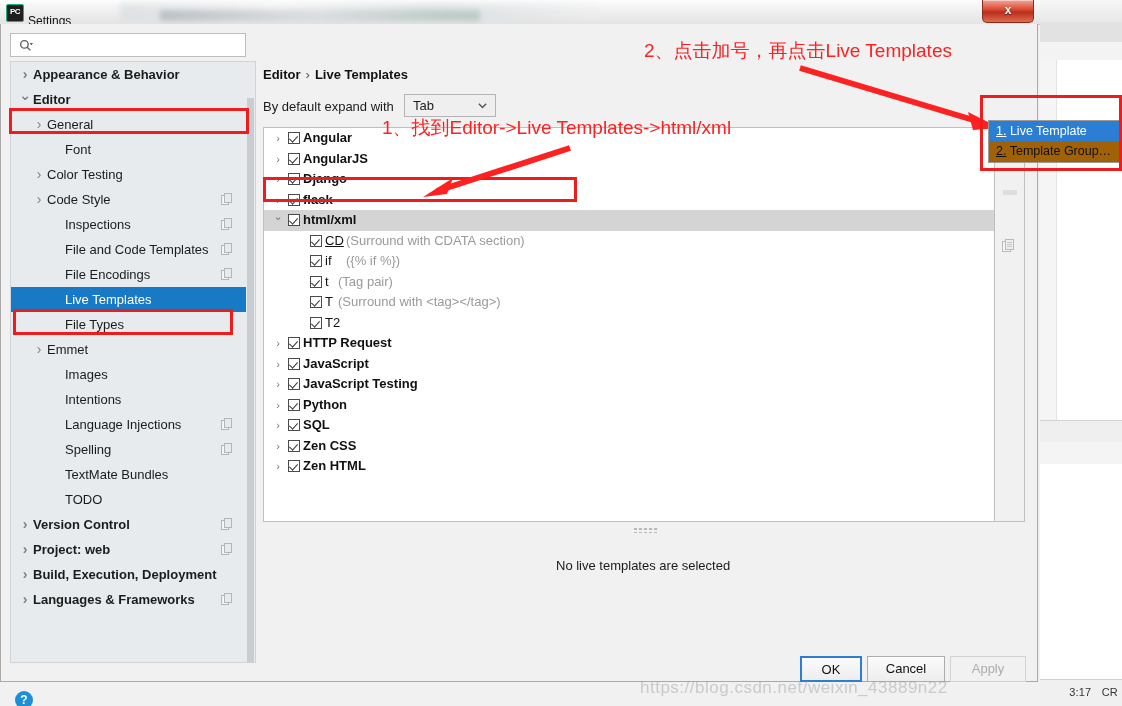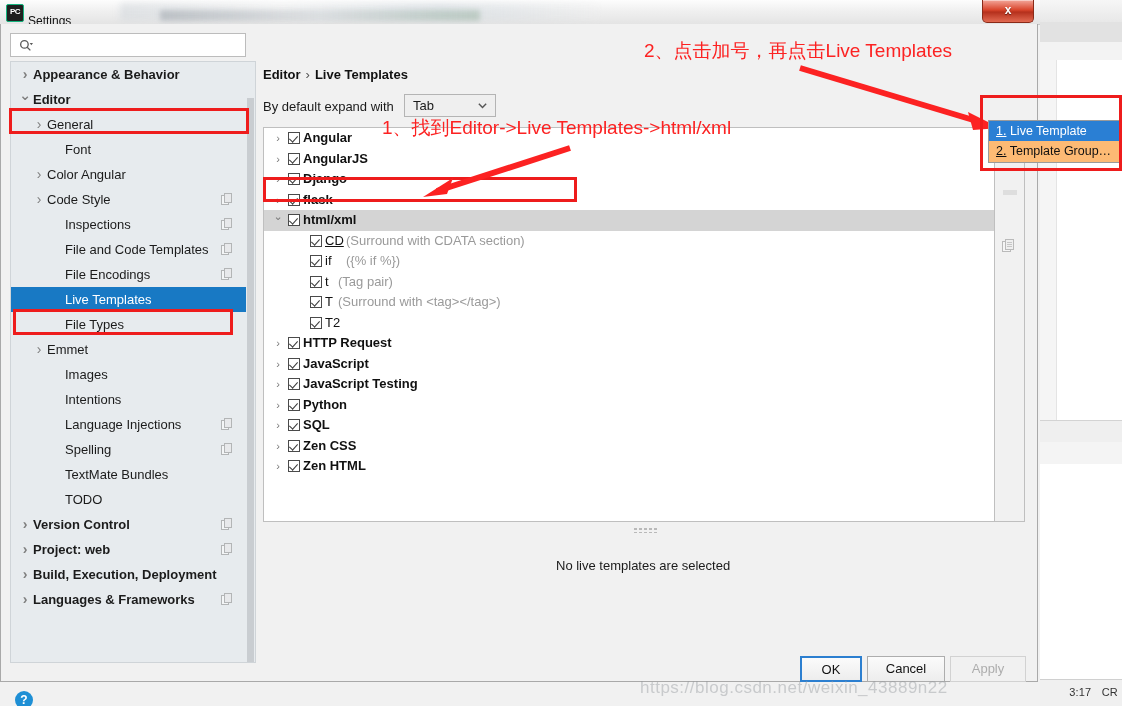--- a/index.html
+++ b/index.html
@@ -103,21 +103,21 @@
   #splitter{position:absolute;left:0;top:461px;width:762px;height:12px;}
   #splitter .grip{position:absolute;left:370px;top:3px;width:26px;height:6px;
      background-image:radial-gradient(#b9b9b9 38%, transparent 40%);
      background-size:5px 4px;}
 
   
   #detail{position:absolute;left:0;top:473px;width:762px;height:127px;background:#f1f1f1;}
   #detail-msg{position:absolute;left:293px;top:22px;font-size:13px;color:#1b1b1b;}
 
   
-  #popup{position:absolute;left:988px;top:120px;width:132px;height:43px;background:#fdba74;
+  #popup{position:absolute;left:988px;top:120px;width:132px;height:43px;background:#a16207;
      border:1px solid #9a9a9a;box-sizing:border-box;z-index:40;}
   .menu-item{position:relative;height:20px;line-height:20px;font-size:12.5px;padding-left:7px;color:#111;}
   .menu-item.active{background:#2a7fd4;color:#fff;}
   .menu-item u{text-decoration:underline;}
 
   
   #btnbar{position:absolute;left:0;top:632px;width:1038px;height:26px;}
   .btn{position:absolute;height:26px;line-height:24px;text-align:center;font-size:13px;
      background:linear-gradient(#fbfbfb,#ededed);border:1px solid #adadad;box-sizing:border-box;color:#111;}
   #ok-btn{left:799px;top:0;width:62px;border:2px solid #2c7fd0;}
@@ -182,21 +182,21 @@
         </div>
         <div class="tree-row">
           <span class="arrow" style="left: 22px; font-size: 14px;">›</span>
           <span class="lbl" style="left: 36px;">General</span>
         </div>
         <div class="tree-row">
           <span class="lbl" style="left: 54px;">Font</span>
         </div>
         <div class="tree-row">
           <span class="arrow" style="left: 22px; font-size: 14px;">›</span>
-          <span class="lbl" style="left: 36px;">Color Angular</span>
+          <span class="lbl" style="left: 36px;">Color Testing</span>
         </div>
         <div class="tree-row">
           <span class="arrow" style="left: 22px; font-size: 14px;">›</span>
           <span class="lbl" style="left: 36px;">Code Style</span>
           <svg viewBox="0 0 12 12" class="copyglyph">
             <rect x="0.5" y="2.5" width="7" height="9" fill="#fff" stroke="#8a8a8a"></rect>
             <rect x="3.5" y="0.5" width="7" height="9" fill="#e9e9e9" stroke="#8a8a8a"></rect>
           </svg>
         </div>
         <div class="tree-row">

